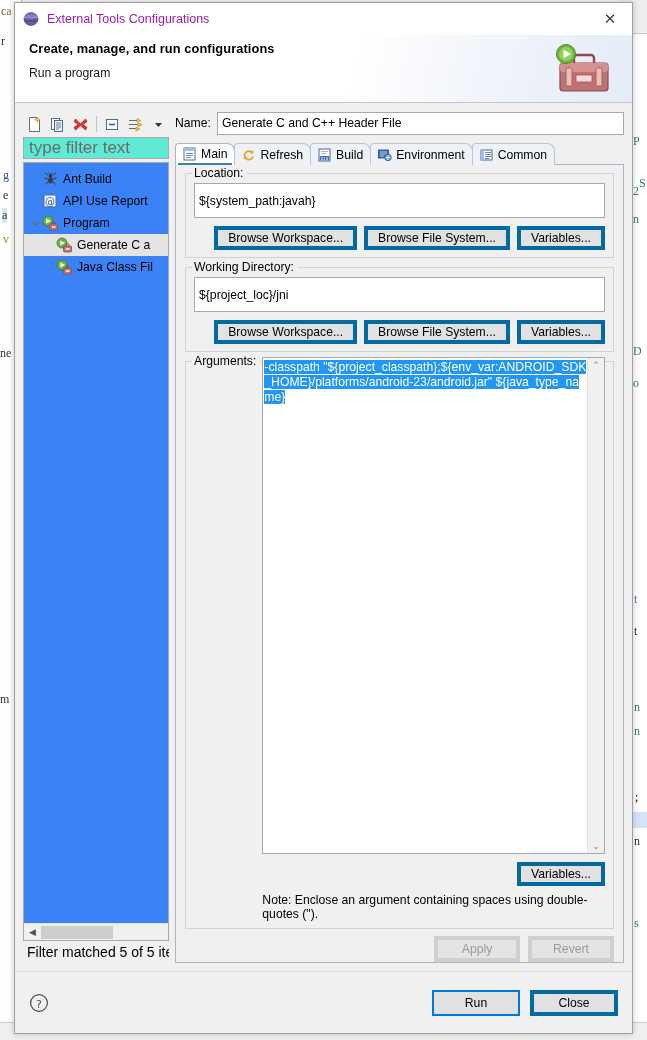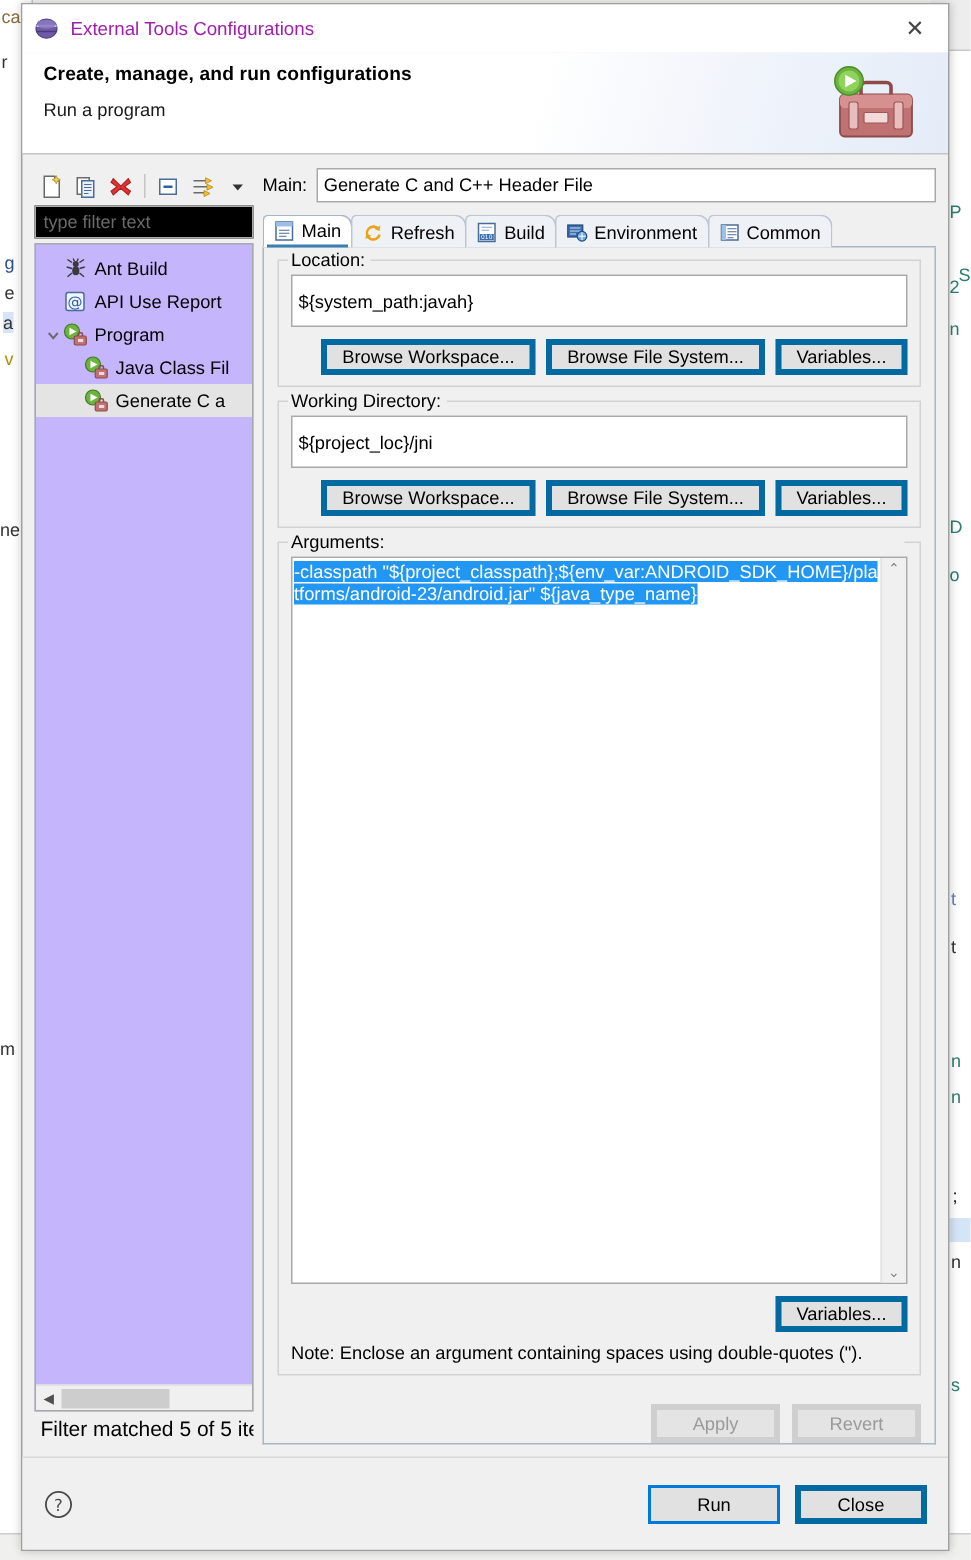--- a/index.html
+++ b/index.html
@@ -22,21 +22,21 @@
   .bg-gutter {
     position: absolute; left: 0; top: 0; width: 9px; height: 1040px;
     background: #f0f0ee; border-right: 1px solid #ddd;
   }
   .bg-right-pane {
     position: absolute; right: 0; top: 0; width: 27px; height: 1040px;
     background: #ffffff; border-left: 1px solid #c8c8c8;
   }
   .bg-frag {
     position: absolute;
-    font-family: Liberation Sans, sans-serif;
+    font-family: Liberation Serif, serif;
     font-size: 12px;
     white-space: pre;
   }
   .bg-sel { background: #d6e4f7; }
   .bg-tabstrip {
     position: absolute; right: 0; top: 0; width: 27px; height: 34px;
     background: #ededed; border-bottom: 1px solid #c8c8c8;
   }
   .bg-bottom-bar {
     position: absolute; left: 0; bottom: 0; width: 647px; height: 18px;
@@ -84,27 +84,27 @@
 
   
   .body { position: relative; height: 860px; padding: 8px 8px 0 8px; display: flex; gap: 6px; }
 
   
   .left-col { width: 146px; display: flex; flex-direction: column; }
   .tool-row { height: 26px; display: flex; align-items: center; gap: 3px; padding-left: 1px; }
   .tbtn { width: 22px; height: 22px; display: flex; align-items: center; justify-content: center; }
   .tsep { width: 1px; height: 16px; background: #c4c4c4; margin: 0 3px; }
   .filter-box {
-    height: 22px; background: #000000; border: 1px solid #a9a9a9;
+    height: 22px; background: #5eead4; border: 1px solid #a9a9a9;
     display: flex; align-items: center; padding: 0 5px;
-    color: #6a6a6a; font-size: 12px;
+    color: #6a6a6a; font-size: 17px;
   }
   .tree-wrap {
     flex: 1; margin-top: 3px;
-    background: #c4b5fd; border: 1px solid #a9a9a9;
+    background: #3b82f6; border: 1px solid #a9a9a9;
     position: relative; overflow: hidden;
     display: flex; flex-direction: column;
   }
   .tree-items { flex: 1; padding-top: 5px; overflow: hidden; }
   .tree-row {
     height: 22px; display: flex; align-items: center;
     padding-left: 4px; white-space: nowrap; font-size: 12.2px;
   }
   .tree-row.sel { background: #e4e4e4; }
   .twisty { width: 14px; height: 22px; display: flex; align-items: center; justify-content: center; flex: 0 0 auto; }
@@ -178,21 +178,21 @@
   .btn-row { display: flex; justify-content: flex-end; gap: 7px; margin-top: 8px; }
   .btn {
     height: 24px; min-width: 60px; padding: 0 10px;
     background: #e1e1e1; border: 4px solid #0369a1;
     display: flex; align-items: center; justify-content: center;
     font-size: 12.2px; color: #000;
   }
   .btn.disabled { color: #9a9a9a; background: #e4e4e4; border-color: #cfcfcf; }
   .btn.default { border: 2px solid #0078d7; background: #e1e1e1; }
 
-  .group.args { flex: 1; display: flex; flex-direction: column; min-height: 0; margin-bottom: 12px; justify-content: space-between; }
+  .group.args { flex: 1; display: flex; flex-direction: row; min-height: 0; margin-bottom: 0; justify-content: space-between; }
   .args-body { flex: 1; display: flex; flex-direction: column; min-height: 0; margin-top: -5px; }
   .args-area {
     flex: 1; background: #fff; border: 1px solid #a9a9a9;
     display: flex; min-height: 0;
   }
   .args-text {
     flex: 1; padding: 2px 0 0 1px;
     font-size: 12.2px; line-height: 15px;
     white-space: pre-wrap; word-break: break-all;
     overflow: hidden;
@@ -366,61 +366,61 @@
             <svg class="ticon" viewBox="0 0 17 16">
               <circle cx="6" cy="6" r="5" fill="#6db33f" stroke="#3f7a22" stroke-width=".8"></circle>
               <path d="M4.3 3.5 L9 6 L4.3 8.5 Z" fill="#fff"></path>
               <rect x="7.5" y="9" width="8" height="6" rx="1" fill="#c07272" stroke="#8e4a4a" stroke-width=".8"></rect>
               <path d="M10 9 V7.8 a1 1 0 0 1 1 -1 h1 a1 1 0 0 1 1 1 V9" fill="none" stroke="#8e4a4a" stroke-width="1"></path>
               <rect x="10" y="11" width="3.5" height="2" fill="#f2dada"></rect>
             </svg>
             <span>Program</span>
           </div>
 
+          <div class="tree-row sel">
+            <div class="tindent"></div>
+            <div class="tindent"></div>
+            <svg class="ticon" viewBox="0 0 17 16">
+              <circle cx="6" cy="6" r="5" fill="#6db33f" stroke="#3f7a22" stroke-width=".8"></circle>
+              <path d="M4.3 3.5 L9 6 L4.3 8.5 Z" fill="#fff"></path>
+              <rect x="7.5" y="9" width="8" height="6" rx="1" fill="#c07272" stroke="#8e4a4a" stroke-width=".8"></rect>
+              <path d="M10 9 V7.8 a1 1 0 0 1 1 -1 h1 a1 1 0 0 1 1 1 V9" fill="none" stroke="#8e4a4a" stroke-width="1"></path>
+              <rect x="10" y="11" width="3.5" height="2" fill="#f2dada"></rect>
+            </svg>
+            <span>Generate C a</span>
+          </div>
+
           <div class="tree-row">
             <div class="tindent"></div>
             <div class="tindent"></div>
             <svg class="ticon" viewBox="0 0 17 16">
               <circle cx="6" cy="6" r="5" fill="#6db33f" stroke="#3f7a22" stroke-width=".8"></circle>
               <path d="M4.3 3.5 L9 6 L4.3 8.5 Z" fill="#fff"></path>
               <rect x="7.5" y="9" width="8" height="6" rx="1" fill="#c07272" stroke="#8e4a4a" stroke-width=".8"></rect>
               <path d="M10 9 V7.8 a1 1 0 0 1 1 -1 h1 a1 1 0 0 1 1 1 V9" fill="none" stroke="#8e4a4a" stroke-width="1"></path>
               <rect x="10" y="11" width="3.5" height="2" fill="#f2dada"></rect>
             </svg>
             <span>Java Class Fil</span>
           </div>
 
-          <div class="tree-row sel">
-            <div class="tindent"></div>
-            <div class="tindent"></div>
-            <svg class="ticon" viewBox="0 0 17 16">
-              <circle cx="6" cy="6" r="5" fill="#6db33f" stroke="#3f7a22" stroke-width=".8"></circle>
-              <path d="M4.3 3.5 L9 6 L4.3 8.5 Z" fill="#fff"></path>
-              <rect x="7.5" y="9" width="8" height="6" rx="1" fill="#c07272" stroke="#8e4a4a" stroke-width=".8"></rect>
-              <path d="M10 9 V7.8 a1 1 0 0 1 1 -1 h1 a1 1 0 0 1 1 1 V9" fill="none" stroke="#8e4a4a" stroke-width="1"></path>
-              <rect x="10" y="11" width="3.5" height="2" fill="#f2dada"></rect>
-            </svg>
-            <span>Generate C a</span>
-          </div>
-
         </div>
 
         <div class="hscroll">
           <div class="hs-arrow">◀</div>
           <div class="hs-thumb"></div>
         </div>
       </div>
 
       <div class="tree-status">Filter matched 5 of 5 ite</div>
     </div>
 
     <div class="right-col">
 
       <div class="name-row">
-        <div class="name-label">Main:</div>
+        <div class="name-label">Name:</div>
         <div class="name-input">Generate C and C++ Header File</div>
       </div>
 
       <div class="tabbar">
         <div class="tab active">
           <svg class="tab-icon" viewBox="0 0 15 14">
             <rect x="2" y="1" width="11" height="12" fill="#fff" stroke="#4a6c97" stroke-width="1"></rect>
             <rect x="2" y="1" width="11" height="3" fill="#9dc0e8"></rect>
             <path d="M4 6.5 h7 M4 8.5 h7 M4 10.5 h5" stroke="#4a6c97" stroke-width=".8"></path>
           </svg>

